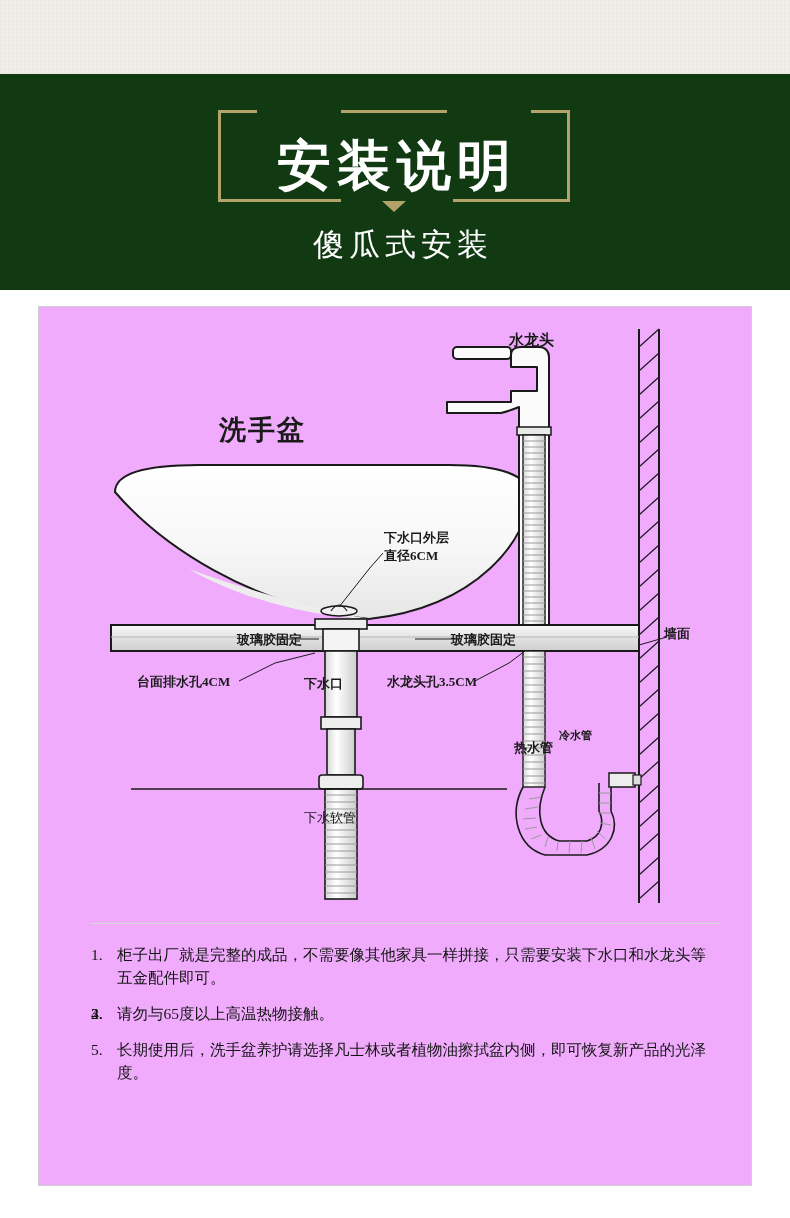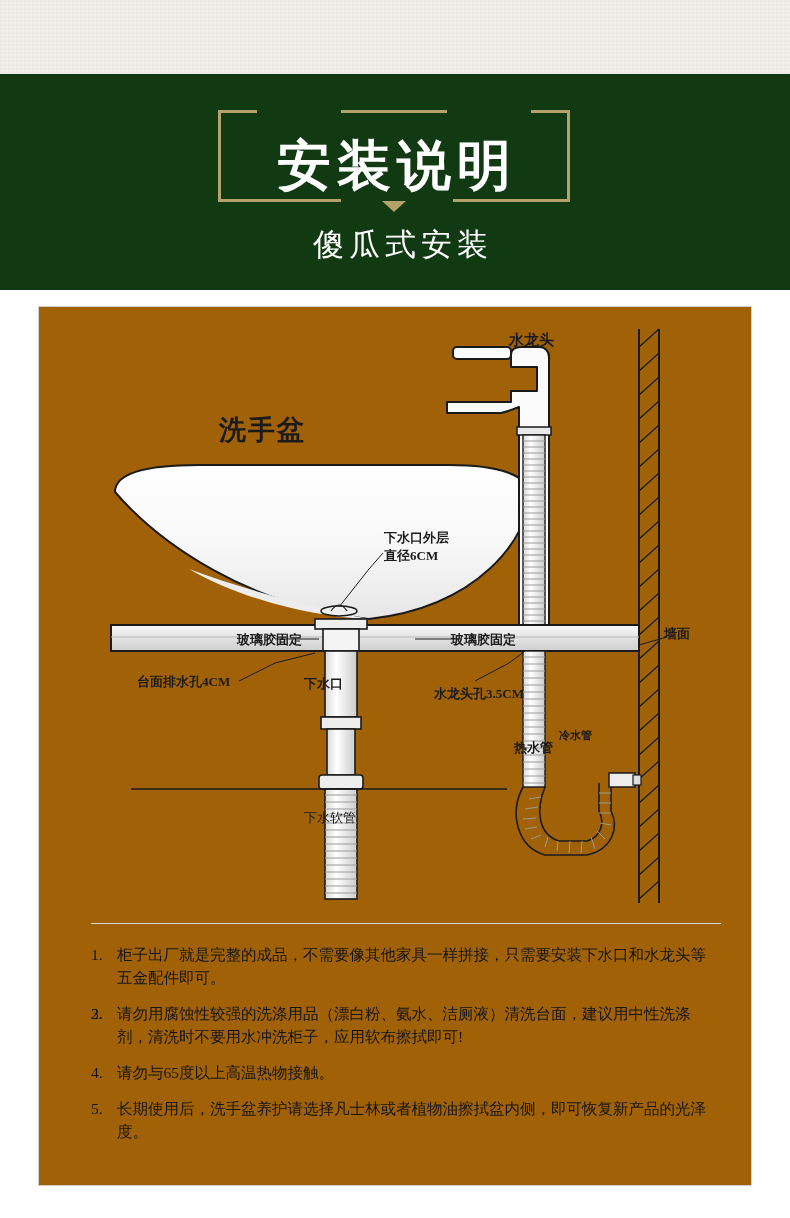--- a/index.html
+++ b/index.html
@@ -91,21 +91,21 @@
     letter-spacing: 5px;
     font-family: "Liberation Serif", "DejaVu Serif", serif;
   }
 
   
   .card {
     position: absolute;
     left: 38px; top: 306px;
     width: 714px; height: 880px;
     border: 1px solid #cfcfcf;
-    background: #a16207;
+    background: #f0abfc;
     box-sizing: border-box;
   }
   .divider {
     position: absolute;
     left: 52px; top: 616px;
     width: 630px; height: 1px;
     background: #d6d6d6;
   }
 
   
@@ -121,21 +121,21 @@
     font-family: "Liberation Serif", "DejaVu Serif", serif;
     color: #1a1a1a;
     white-space: nowrap;
   }
   .lbl-faucet   { left: 470px; top: 24px;  font-size: 15px; font-weight: bold; }
   .lbl-basin    { left: 180px; top: 105px; font-size: 27px; font-weight: bold; letter-spacing: 2px; }
   .lbl-drainout { left: 345px; top: 222px; font-size: 13px; font-weight: bold; line-height: 18px; }
   .lbl-glue-l   { left: 198px; top: 324px; font-size: 13px; font-weight: bold; }
   .lbl-glue-r   { left: 412px; top: 324px; font-size: 13px; font-weight: bold; }
   .lbl-counter  { left: 98px; top: 366px; font-size: 13px; font-weight: bold; }
-  .lbl-fhole    { left: 348px; top: 378px; font-size: 13px; font-weight: bold; margin-left: 47px; }
+  .lbl-fhole    { left: 348px; top: 366px; font-size: 13px; font-weight: bold; }
   .lbl-drain    { left: 265px; top: 368px; font-size: 13px; font-weight: bold; line-height: 17px; width: 16px; }
   .lbl-softpipe { left: 265px; top: 502px; font-size: 13px; font-weight: normal; line-height: 17px; width: 16px; }
   .lbl-hot      { left: 475px; top: 432px; font-size: 13px; font-weight: bold; line-height: 17px; width: 16px; text-align: right; }
   .lbl-cold     { left: 520px; top: 420px; font-size: 11px; font-weight: bold; line-height: 17px; width: 16px; }
   .lbl-wall     { left: 625px; top: 318px; font-size: 13px; font-weight: bold; line-height: 17px; width: 16px; }
 
   
   .notes {
     position: absolute;
     left: 52px; top: 636px;
@@ -395,21 +395,20 @@
     <div class="notes">
       <div class="note">
         <span class="num">1.</span>
         <span>柜子出厂就是完整的成品，不需要像其他家具一样拼接，只需要安装下水口和水龙头等五金配件即可。</span>
       </div>
       <div class="note">
         <span class="num">2.</span>
       </div>
       <div class="note">
         <span class="num">3.</span>
-        <span>请勿用腐蚀性较强的洗涤用品（漂白粉、氨水、洁厕液）清洗台面，建议用中性洗涤剂，清洗时不要用水冲洗柜子，应用软布擦拭即可!</span>
       </div>
       <div class="note">
         <span class="num">4.</span>
         <span>请勿与65度以上高温热物接触。</span>
       </div>
       <div class="note">
         <span class="num">5.</span>
         <span>长期使用后，洗手盆养护请选择凡士林或者植物油擦拭盆内侧，即可恢复新产品的光泽度。</span>
       </div>
     </div>

